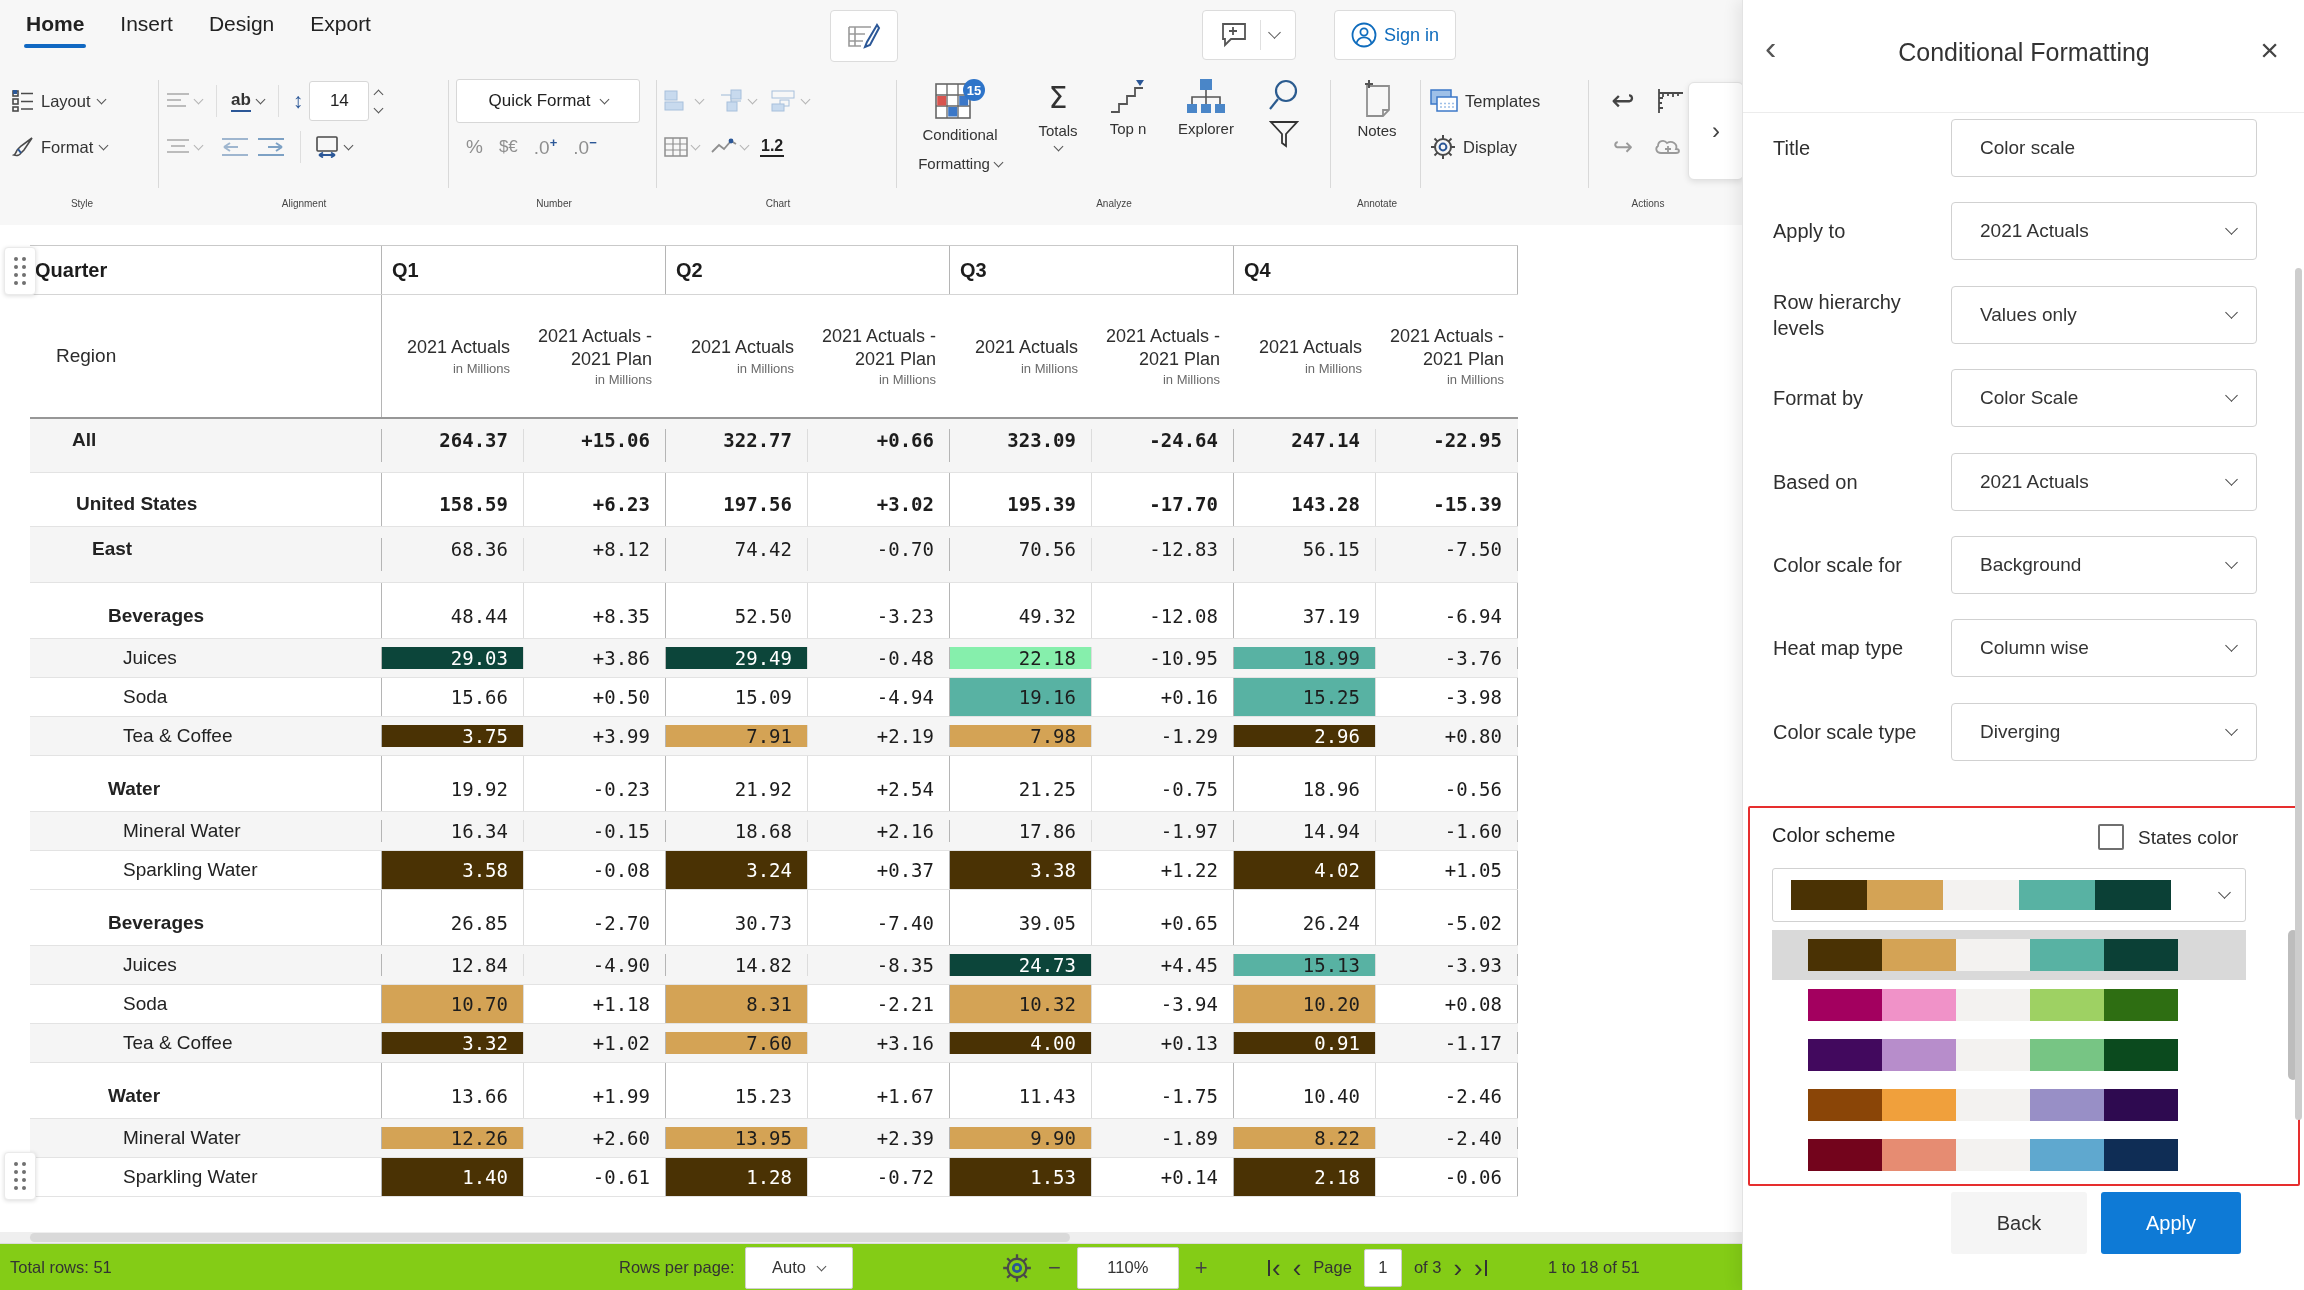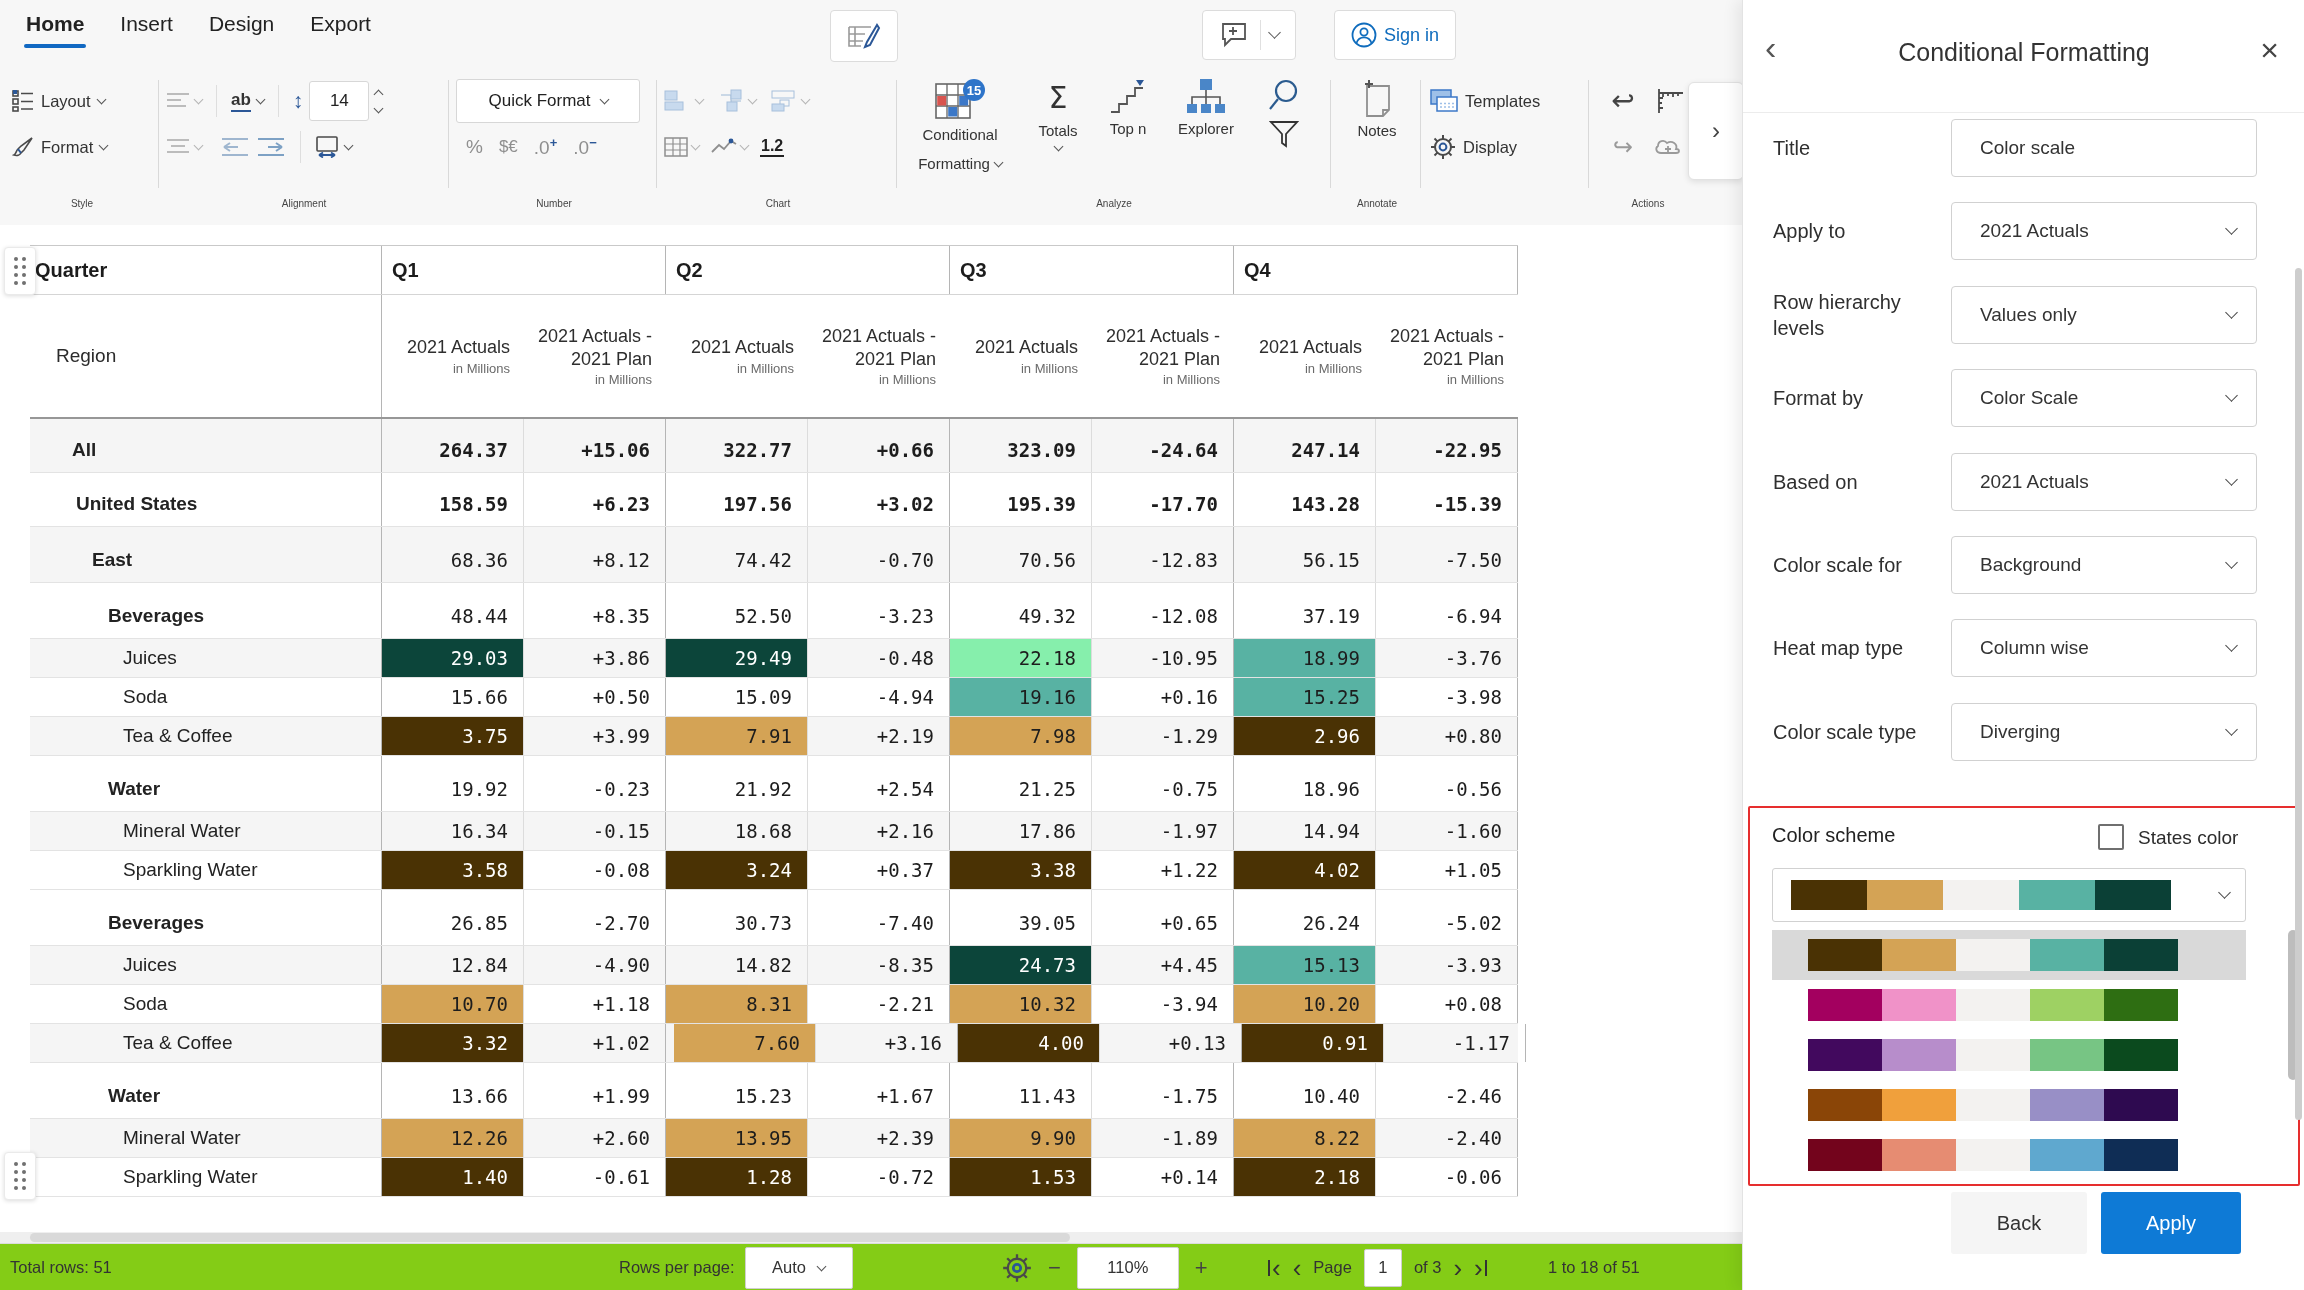--- a/index.html
+++ b/index.html
@@ -53,21 +53,21 @@
   .th1 .c-label,.qhead{display:flex;align-items:center;font-weight:700;font-size:20px;color:#1c1c1c;}
   .th1 .c-label{padding-left:5px;}
   .qhead{width:284px;flex:none;border-right:1px solid #b5b5b5;padding-left:10px;box-sizing:border-box;}
   .th2{height:122px;border-bottom:2px solid #979797;}
   .th2 .c-label{display:flex;align-items:center;padding-left:26px;font-size:19px;color:#2b2b2b;}
   .mhead{width:142px;flex:none;box-sizing:border-box;display:flex;flex-direction:column;justify-content:center;
     align-items:flex-end;padding-right:14px;text-align:right;}
   .mhead .l1{font-size:18px;color:#2e2e2e;line-height:1.25;}
   .mhead .l2{font-size:13px;color:#6a6a6a;margin-top:2px;}
   .drow{border-bottom:1px solid #e3e3e3;}
-  .drow.alt{background:#f5f5f5;}
+  .drow.alt{background:#f5f5f5;align-items:center;}
   .v-total{height:53px;}
   .v-group{height:55px;}
   .v-leaf{height:38px;}
   .v-total .cell,.v-group .cell{align-items:flex-end;padding-bottom:11px;}
   .v-total .c-label,.v-group .c-label{display:flex;align-items:flex-end;padding-bottom:11px;}
   .v-leaf .c-label{display:flex;align-items:center;}
   .rlabel{font-size:19px;color:#222;}
   .v-total .rlabel,.v-total .cell{font-weight:700;}
   .v-group .rlabel{font-weight:700;}
   .lv0{padding-left:42px;} .lv1{padding-left:46px;} .lv2{padding-left:62px;} .lv3{padding-left:78px;} .lv4{padding-left:93px;}
@@ -635,21 +635,21 @@
           <div class="cell qend">-3.94</div>
           <div class="cell subend" style="background: rgb(212, 163, 85);">10.20</div>
           <div class="cell qend">+0.08</div>
         </div>
         <div class="trow drow v-leaf alt">
           <div class="c-label">
             <div class="rlabel lv4">Tea &amp; Coffee</div>
           </div>
           <div class="cell subend" style="background: rgb(74, 50, 4); color: rgb(255, 255, 255);">3.32</div>
           <div class="cell qend">+1.02</div>
-          <div class="cell subend" style="background: rgb(212, 163, 85); margin-left: 8px;">7.60</div>
+          <div class="cell subend" style="background: rgb(212, 163, 85);">7.60</div>
           <div class="cell qend">+3.16</div>
           <div class="cell subend" style="background: rgb(74, 50, 4); color: rgb(255, 255, 255);">4.00</div>
           <div class="cell qend">+0.13</div>
           <div class="cell subend" style="background: rgb(74, 50, 4); color: rgb(255, 255, 255);">0.91</div>
           <div class="cell qend">-1.17</div>
         </div>
         <div class="trow drow v-group">
           <div class="c-label">
             <div class="rlabel lv3">Water</div>
           </div>

